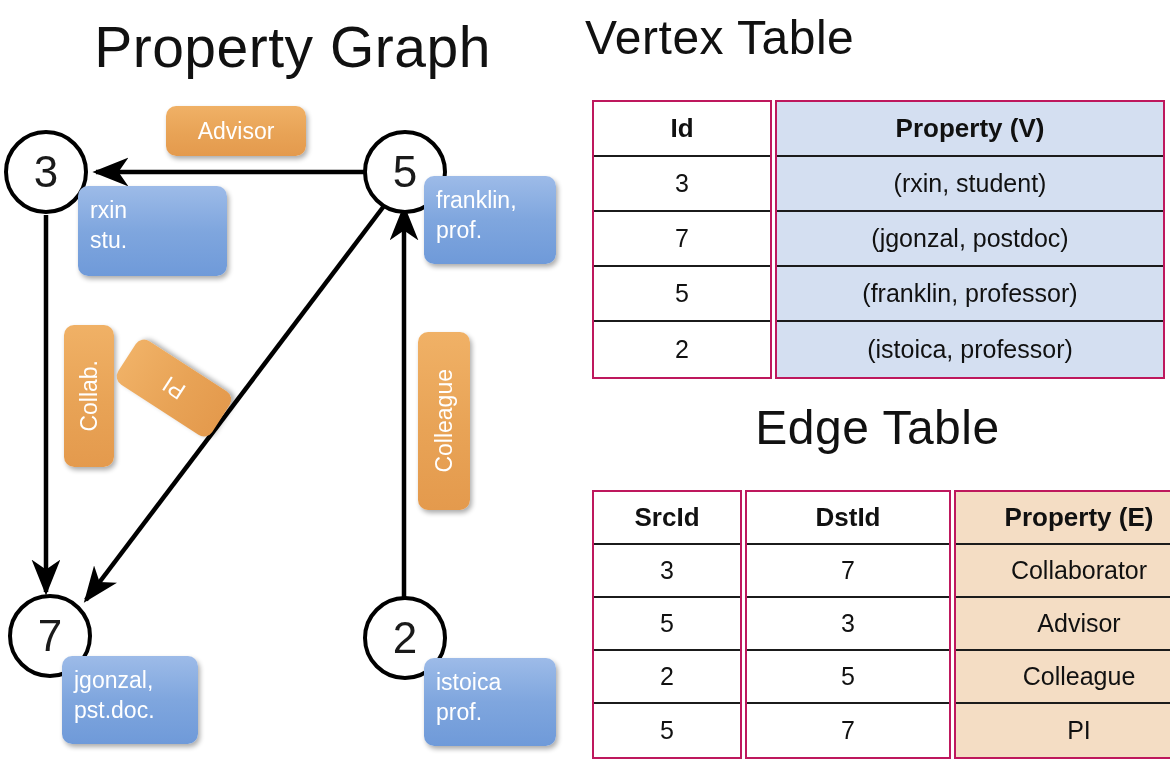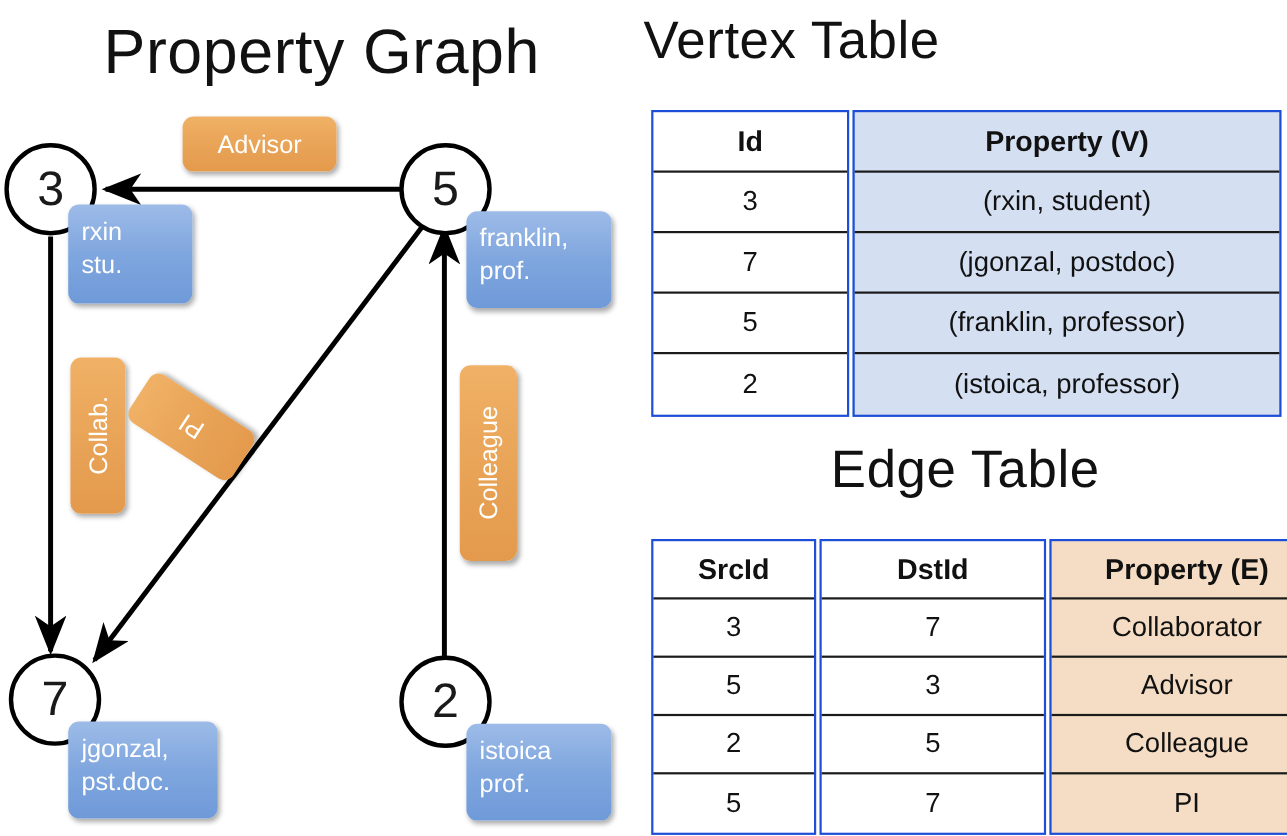--- a/index.html
+++ b/index.html
@@ -100,21 +100,21 @@
 
   
   .tbl {
     position: absolute;
     display: flex;
     align-items: stretch;
   }
   .tcol {
     display: flex;
     flex-direction: column;
-    border: 2px solid #1d4ed8;
+    border: 2px solid #be185d;
     box-sizing: border-box;
   }
   .tcol + .tcol { margin-left: 3px; }
   .tcell {
     border-bottom: 2px solid #1b1b1b;
     box-sizing: border-box;
     display: flex;
     align-items: center;
     justify-content: center;
     font-family: "Liberation Sans", sans-serif;
@@ -170,26 +170,26 @@
 <div class="node" style="left:363px; top:130px;">
   <span>5</span>
 </div>
 <div class="node" style="left:8px;   top:594px;">
   <span>7</span>
 </div>
 <div class="node" style="left:363px; top:596px;">
   <span>2</span>
 </div>
 
-<div class="vprop" style="left:62px; top:186px; width:113px; height:90px;">
+<div class="vprop" style="left:78px; top:186px; width:149px; height:90px;">
   <div>rxin</div>
   <div>stu.</div>
 </div>
 
-<div class="vprop" style="left:424px; top:192px; width:132px; height:88px;">
+<div class="vprop" style="left:424px; top:176px; width:132px; height:88px;">
   <div>franklin,</div>
   <div>prof.</div>
 </div>
 
 <div class="vprop" style="left:62px; top:656px; width:136px; height:88px;">
   <div>jgonzal,</div>
   <div>pst.doc.</div>
 </div>
 
 <div class="vprop" style="left:424px; top:658px; width:132px; height:88px;">

